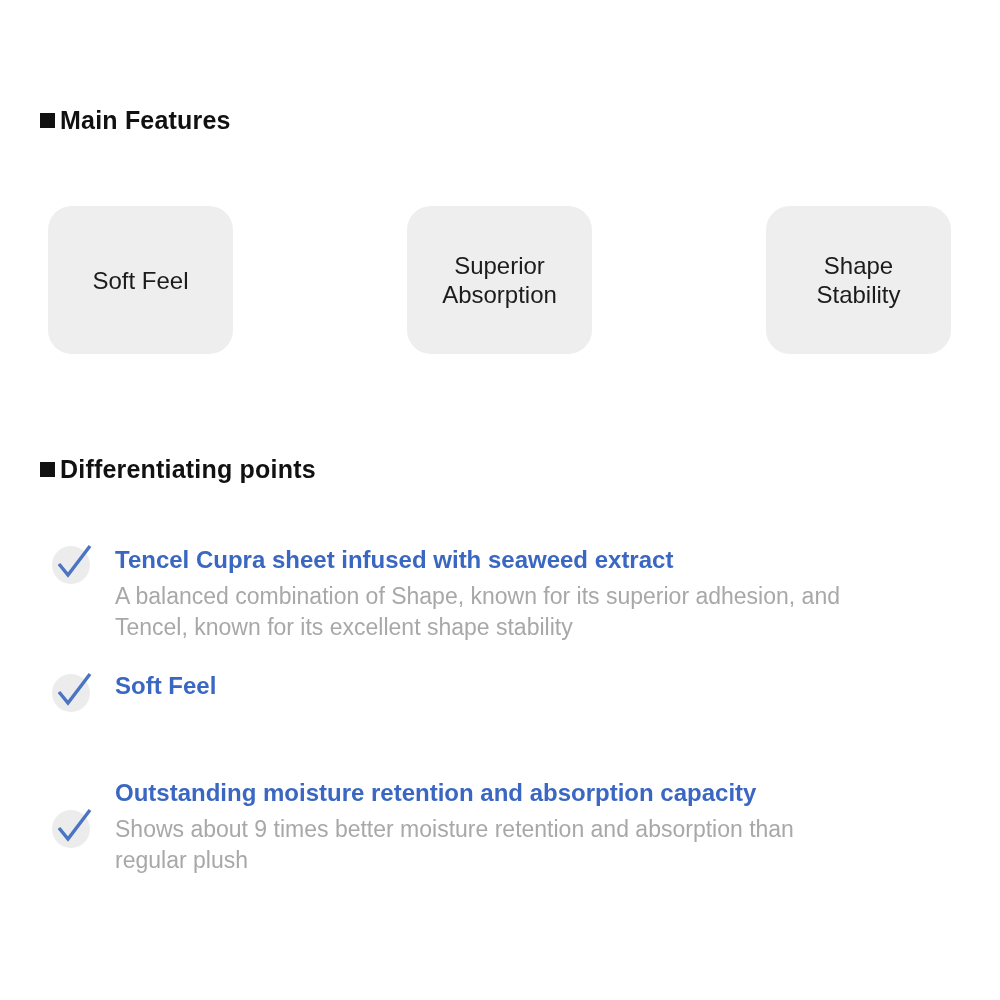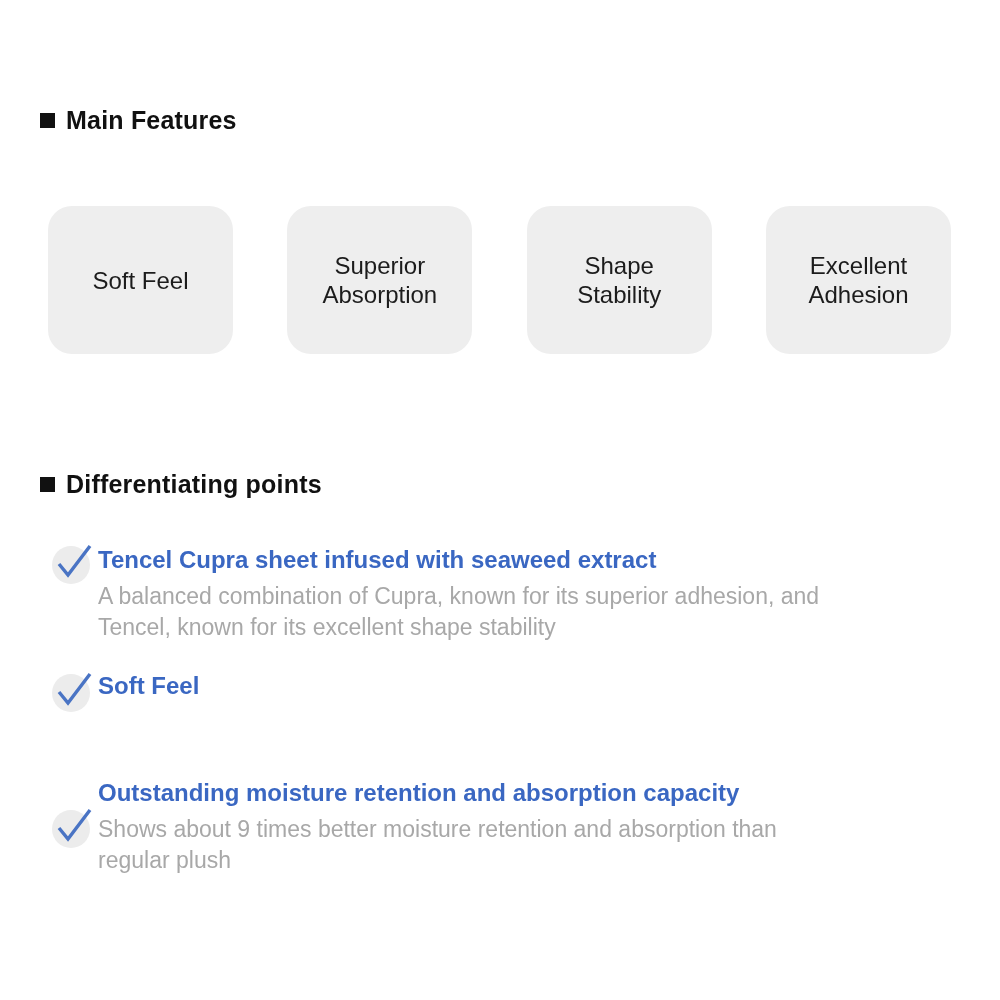--- a/index.html
+++ b/index.html
@@ -12,38 +12,38 @@
     position: relative;
   }
   .canvas { position: absolute; inset: 0; width: 1000px; height: 1000px; }
 
   
   .section-heading {
     position: absolute;
     left: 40px;
     display: flex;
     align-items: center;
-    gap: 11px;
+    gap: 5px;
   }
   .section-heading .bullet {
     width: 15px; height: 15px;
     background: #111111;
     display: inline-block;
     flex: 0 0 auto;
   }
   .section-heading .heading-text {
     font-size: 25px;
     font-weight: bold;
     color: #111111;
     letter-spacing: 0.2px;
     line-height: 30px;
     white-space: nowrap;
   }
   #heading-main-features { top: 105px; }
-  #heading-differentiating { top: 469px; }
+  #heading-differentiating { top: 454px; }
 
   
   .feature-row {
     position: absolute;
     top: 206px; left: 48px;
     width: 903px; height: 148px;
     display: flex;
     justify-content: space-between;
   }
   .feature-box {
@@ -83,21 +83,21 @@
     flex: 0 0 auto;
     margin-top: 2px;
   }
   #check-item-0 .check-badge { margin-top: 0px; }
   .check-badge svg {
     position: absolute;
     top: -4px; left: 1px;
     overflow: visible;
   }
 
-  .check-content { margin-left: 8px; }
+  .check-content { margin-left: 25px; }
   .check-title {
     font-size: 24px;
     font-weight: bold;
     color: #3a67c2;
     line-height: 28px;
     white-space: nowrap;
   }
   .check-desc {
     margin-top: 7px;
     font-size: 23px;
@@ -123,41 +123,37 @@
 
     </div>
     <div class="feature-box">
       <span class="box-line">Superior</span>
       <span class="box-line">Absorption</span>
     </div>
     <div class="feature-box">
       <span class="box-line">Shape</span>
       <span class="box-line">Stability</span>
     </div>
-    <div class="feature-box">
-      <span class="box-line">Excellent</span>
-      <span class="box-line">Adhesion</span>
-    </div>
   </div>
 
   <div class="section-heading" id="heading-differentiating">
     <span class="bullet"></span>
     <span class="heading-text">Differentiating points</span>
   </div>
 
   <div class="check-item" id="check-item-0">
     <div class="check-badge">
       <svg width="40" height="40" viewBox="0 0 40 40">
         <polyline points="6,22 15,33 37,4" fill="none" stroke="#4a74c4" stroke-width="3.4" stroke-linecap="butt" stroke-linejoin="miter"></polyline>
       </svg>
     </div>
     <div class="check-content">
       <div class="check-title">Tencel Cupra sheet infused with seaweed extract</div>
       <div class="check-desc">
-        <span class="desc-line">A balanced combination of Cupra, known for its superior adhesion, and</span>
+        <span class="desc-line">A balanced combination of Shape, known for its superior adhesion, and</span>
         <span class="desc-line">Tencel, known for its excellent shape stability</span>
       </div>
     </div>
   </div>
 
   <div class="check-item" id="check-item-1">
     <div class="check-badge">
       <svg width="40" height="40" viewBox="0 0 40 40">
         <polyline points="6,22 15,33 37,4" fill="none" stroke="#4a74c4" stroke-width="3.4" stroke-linecap="butt" stroke-linejoin="miter"></polyline>
       </svg>

